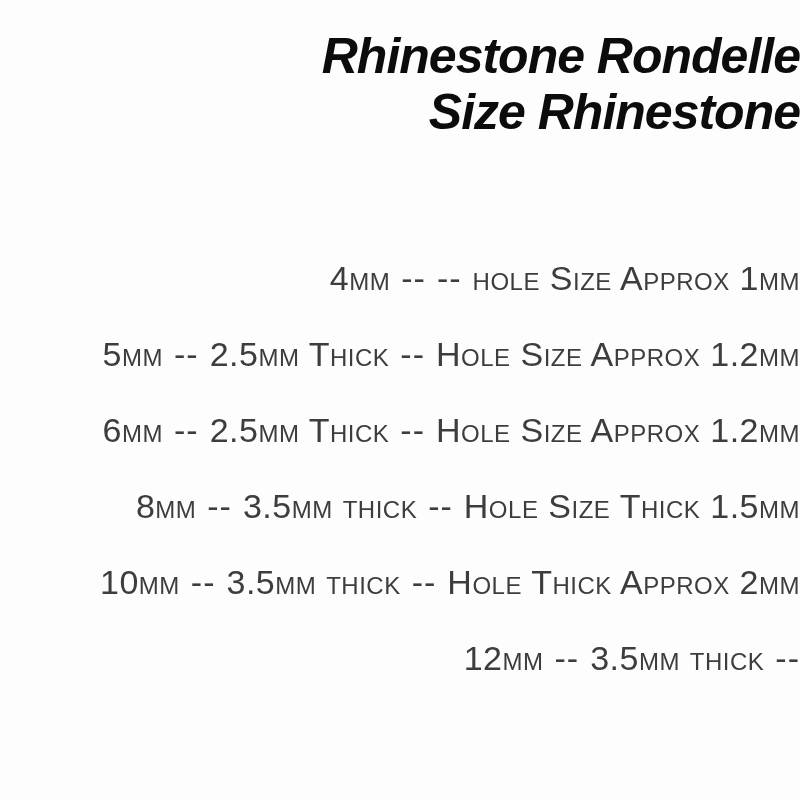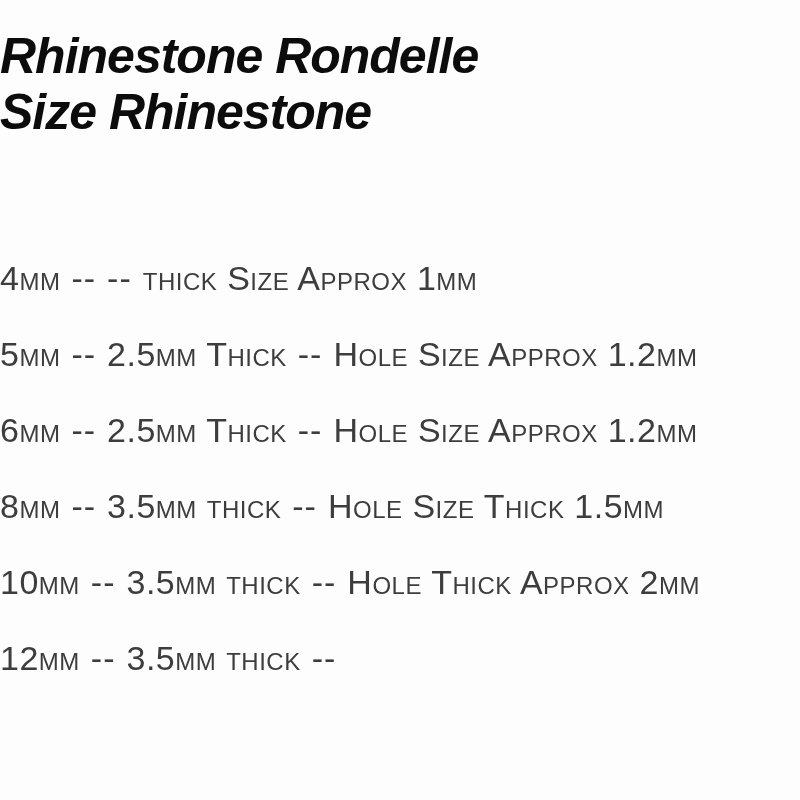--- a/index.html
+++ b/index.html
@@ -8,36 +8,36 @@
   }
   body {
     width: 800px;
     height: 800px;
     background: #fdfdfd;
     overflow: hidden;
     font-family: "Liberation Sans", sans-serif;
   }
   .title-block {
     margin-top: 28px;
-    text-align: left;
+    text-align: right;
   }
   .title-line {
     font-family: "Liberation Sans", sans-serif;
     font-style: italic;
     font-weight: 700;
     font-size: 50px;
     line-height: 56px;
     letter-spacing: -1px;
     color: #0c0c0c;
   }
   .specs-block {
     margin-top: 100px;
     display: flex;
     flex-direction: column;
-    align-items: flex-start;
+    align-items: flex-end;
   }
   .spec-line {
     height: 76px;
     display: flex;
     align-items: center;
     justify-content: center;
     gap: 11px;
     font-family: "Liberation Sans", "DejaVu Sans", sans-serif;
     font-variant: small-caps;
     font-weight: 400;
@@ -57,21 +57,21 @@
   <div class="title-line">Rhinestone Rondelle</div>
   <div class="title-line">Size Rhinestone</div>
 </div>
 
 <div class="specs-block">
 
   <div class="spec-line">
     <span>4mm</span>
     <span class="sep">--</span>
     <span class="sep">--</span>
-    <span>thick Size Approx 1mm</span>
+    <span>hole Size Approx 1mm</span>
   </div>
 
   <div class="spec-line">
     <span>5mm</span>
     <span class="sep">--</span>
     <span>2.5mm Thick</span>
     <span class="sep">--</span>
     <span>Hole Size Approx 1.2mm</span>
   </div>
 

